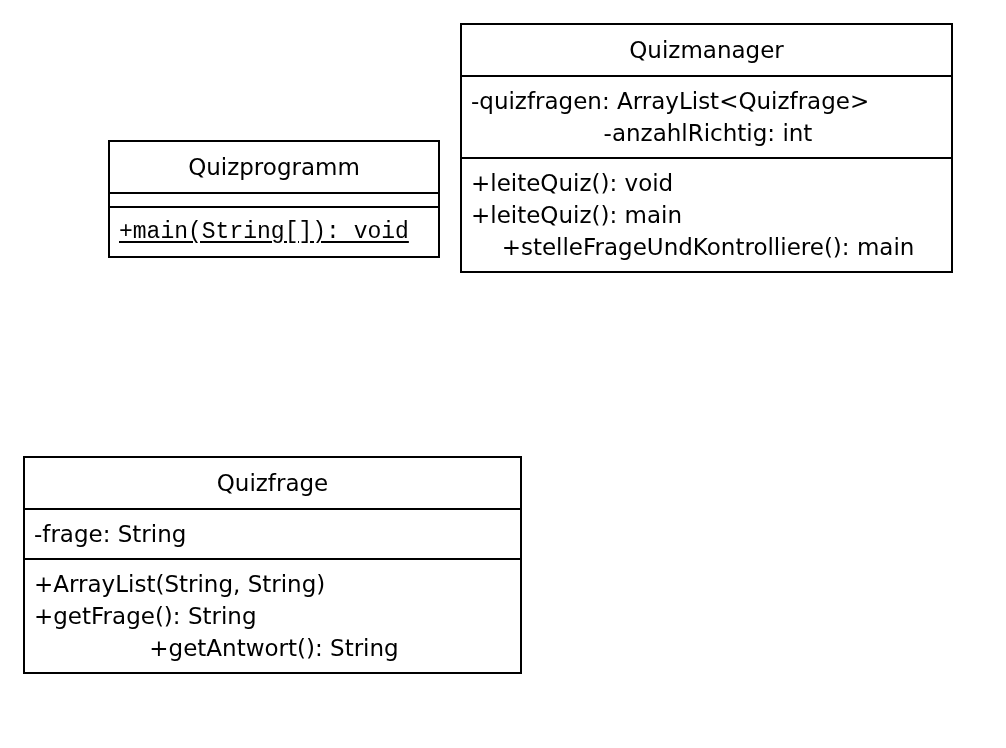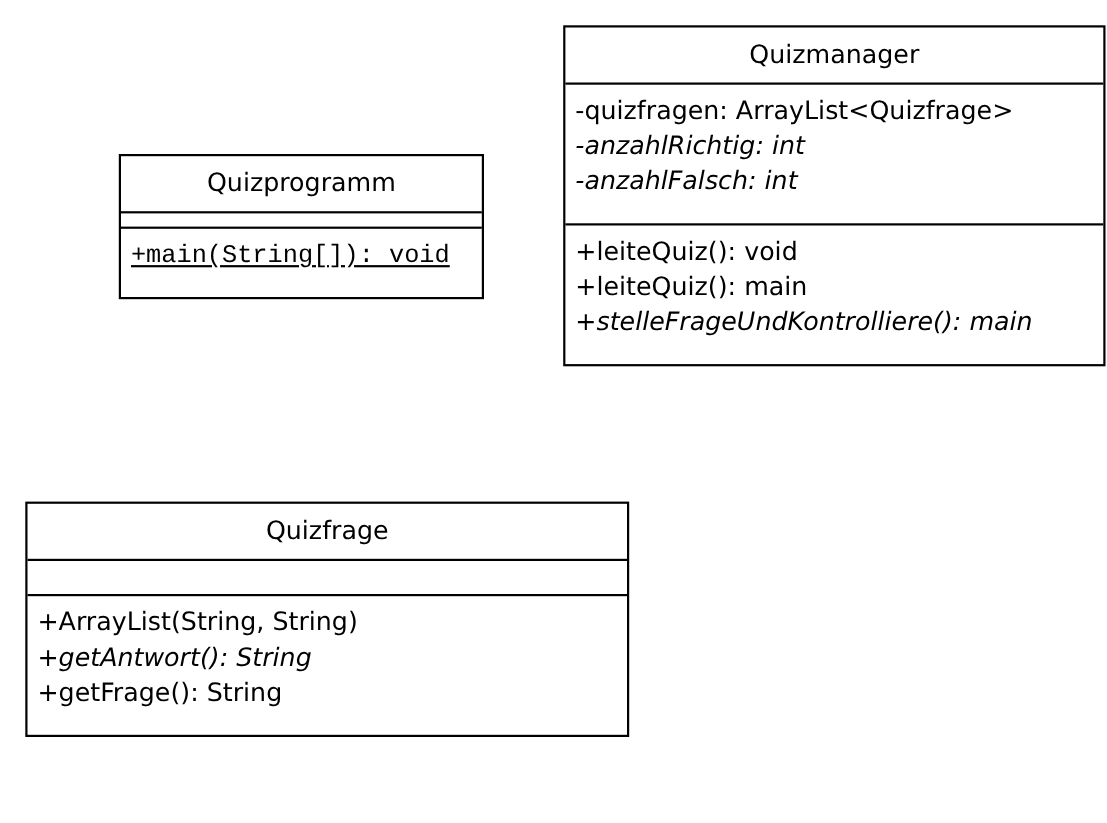--- a/index.html
+++ b/index.html
@@ -24,80 +24,80 @@
   .uml-title {
     text-align: center;
     font-size: 23px;
     line-height: 32px;
     padding: 9px 4px 9px 4px;
     border-bottom: 2px solid #000000;
     white-space: nowrap;
     overflow: hidden;
   }
   .uml-compartment {
-    padding: 8px 6px 22px 9px;
+    padding: 8px 6px 8px 9px;
     box-sizing: border-box;
   }
   .uml-compartment.attrs {
     border-bottom: 2px solid #000000;
   }
   .uml-compartment.empty {
     height: 14px;
     padding: 0;
   }
   .uml-member {
     font-size: 23px;
     line-height: 32px;
     white-space: nowrap;
     overflow: hidden;
   }
   .uml-member.italic {
-    font-style: italic;
+    text-align: center;
   }
   .uml-member.static {
     text-decoration: underline;
     text-underline-offset: 3px;
     font-family: Liberation Mono, monospace;
   }
   
   #box-quizprogramm { left: 108px; top: 140px; width: 332px; }
-  #box-quizmanager  { left: 512px; top: 23px;  width: 493px; }
-  #box-quizfrage    { left: 23px;  top: 456px; width: 549px; }
+  #box-quizmanager  { left: 460px; top: 23px;  width: 493px; }
+  #box-quizfrage    { left: 23px;  top: 456px; width: 499px; }
 </style>
 </head>
 <body>
 
 <div id="canvas">
 
   <div class="uml-class" id="box-quizprogramm">
     <div class="uml-title">Quizprogramm</div>
     <div class="uml-compartment attrs empty"></div>
     <div class="uml-compartment methods">
         <div class="uml-member static">+main(String[]): void</div>
       </div>
   </div>
 
   <div class="uml-class" id="box-quizmanager">
     <div class="uml-title">Quizmanager</div>
     <div class="uml-compartment attrs">
         <div class="uml-member">-quizfragen: ArrayList&lt;Quizfrage&gt;</div>
         <div class="uml-member italic">-anzahlRichtig: int</div>
-        <div class="uml-member italic">-anzahlFalsch: int</div>
       </div>
     <div class="uml-compartment methods">
         <div class="uml-member">+leiteQuiz(): void</div>
         <div class="uml-member">+leiteQuiz(): main</div>
         <div class="uml-member italic">+stelleFrageUndKontrolliere(): main</div>
       </div>
   </div>
 
   <div class="uml-class" id="box-quizfrage">
     <div class="uml-title">Quizfrage</div>
     <div class="uml-compartment attrs">
+        <div class="uml-member">-frage: String</div>
       </div>
     <div class="uml-compartment methods">
         <div class="uml-member">+ArrayList(String, String)</div>
+        <div class="uml-member">+getFrage(): String</div>
         <div class="uml-member italic">+getAntwort(): String</div>
-        <div class="uml-member">+getFrage(): String</div>
       </div>
   </div>
 
 </div>
 
 </body></html>

